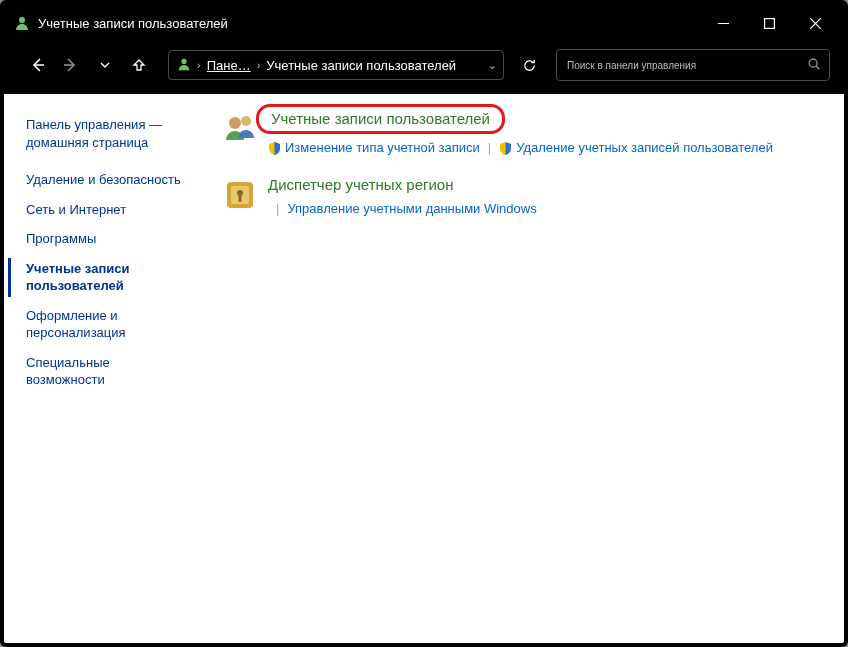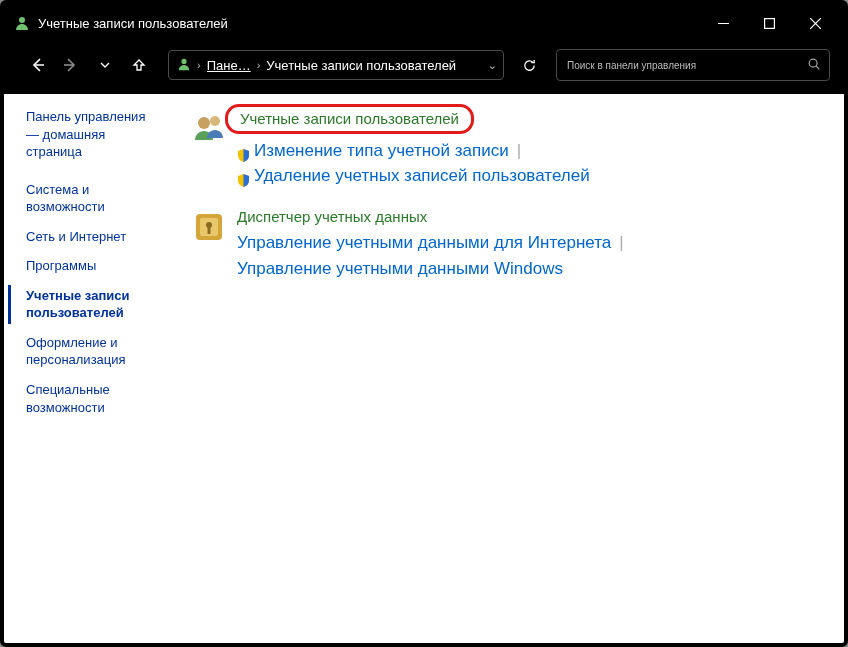--- a/index.html
+++ b/index.html
@@ -113,21 +113,21 @@
 
   
   .body {
     flex: 1 1 auto;
     display: flex;
     background: #fff;
     overflow: hidden;
   }
   .sidebar {
     width: 200px;
-    padding: 14px 0 0 22px;
+    padding: 22px 0 0 22px;
     box-sizing: border-box;
   }
   .sidebar .home {
     color: #003399;
     font-size: 13px;
     line-height: 1.35;
     margin-bottom: 14px;
     padding-right: 20px;
   }
   .sidebar .cat {
@@ -178,21 +178,21 @@
     border: 3px solid #e21a1a;
     border-radius: 14px;
     padding: 2px 12px;
     margin: -4px -12px 2px -12px;
   }
   .sublinks {
     display: flex;
     flex-wrap: wrap;
     align-items: flex-end;
     gap: 0;
-    font-size: 17px;
+    font-size: 13px;
     line-height: 1.5;
     margin-top: 2px;
   }
   .sublinks a {
     color: #0066cc;
     text-decoration: none;
     display: inline-flex;
     align-items: center;
     gap: 4px;
   }
@@ -291,21 +291,21 @@
             <line x1="10.5" y1="10.5" x2="14" y2="14" stroke="#ccc" stroke-width="1.4"></line>
           </svg>
       </span>
     </div>
   </div>
 
   <div class="body">
 
     <div class="sidebar">
       <div class="home">Панель управления — домашняя страница</div>
-      <div class="cat">Система и возможности</div>
+      <div class="cat">Удаление и безопасность</div>
       <div class="cat">Сеть и Интернет</div>
       <div class="cat">Программы</div>
       <div class="cat active">Учетные записи пользователей</div>
       <div class="cat">Оформление и персонализация</div>
       <div class="cat">Специальные возможности</div>
     </div>
 
     <div class="content">
 
       <div class="catblock">
@@ -348,25 +348,22 @@
       <div class="catblock">
         <div class="cat-icon">
           <svg width="36" height="36" viewBox="0 0 36 36">
             <rect x="5" y="5" width="26" height="26" rx="4" fill="#d4a63a"></rect>
             <rect x="9" y="9" width="18" height="18" rx="2" fill="#e8c86a"></rect>
             <circle cx="18" cy="16" r="3" fill="#8a6a20"></circle>
             <rect x="16.5" y="18" width="3" height="7" fill="#8a6a20"></rect>
           </svg>
         </div>
         <div>
-          <div class="cat-title">Диспетчер учетных данных</div>
+          <div class="cat-title">Диспетчер учетных регион</div>
           <div class="sublinks">
-            <a href="#">
-              <span>Управление учетными данными для Интернета</span>
-            </a>
             <span class="sep">|</span>
             <a href="#">
               <span>Управление учетными данными Windows</span>
             </a>
           </div>
         </div>
       </div>
 
     </div>
   </div>

